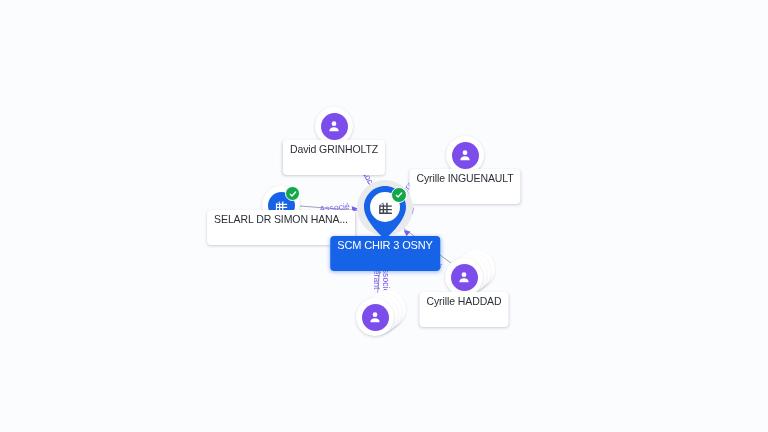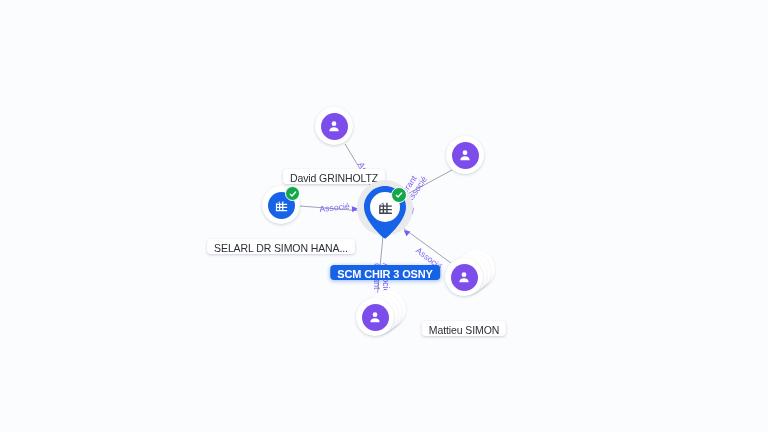--- a/index.html
+++ b/index.html
@@ -166,32 +166,31 @@
     justify-content: center;
     z-index: 3;
   }
 
   
   .caption {
     position: absolute;
     transform: translateX(-50%);
     background: #ffffff;
     border-radius: 4px;
-    padding: 3px 7px 0 7px;
+    padding: 3px 7px 20px 7px;
     font-size: 10.5px;
     color: #2b2f36;
     white-space: nowrap;
     box-shadow: 0 1px 3px rgba(35,45,80,.22);
     letter-spacing: -.1px;
-    margin-top: 29px;
   }
   .caption.primary {
     background: #1763e8;
     color: #ffffff;
-    font-weight: bold;
+    font-weight: normal;
     font-size: 11px;
     box-shadow: 0 1px 4px rgba(23,99,232,.45);
     letter-spacing: -.15px;
   }
 </style>
 </head>
 <body>
 
 <div id="canvas">
 
@@ -258,37 +257,38 @@
   <div class="node" style="left:465px; top:155px;">
     <div class="person-ring">
       <div class="person-disc">
         <svg width="14" height="14" viewBox="0 0 24 24" fill="#ffffff">
           <circle cx="12" cy="8" r="4"></circle>
           <path d="M4 21c0-4.4 3.6-7 8-7s8 2.6 8 7z"></path>
         </svg>
       </div>
     </div>
   </div>
+  <div class="caption" style="left:465px; top:169px;">Cyrille INGUENAULT</div>
 
   <div class="node" style="left:464px; top:277px;">
     <div style="position:relative; width:38px; height:38px;">
       <div class="stack-ghost" style="left:12px; top:-8px;"></div>
       <div class="stack-ghost" style="left:8px; top:-5px;"></div>
       <div class="stack-ghost" style="left:4px; top:-2px;"></div>
       <div class="person-ring" style="position:absolute; left:0; top:0;">
         <div class="person-disc">
           <svg width="14" height="14" viewBox="0 0 24 24" fill="#ffffff">
             <circle cx="12" cy="8" r="4"></circle>
             <path d="M4 21c0-4.4 3.6-7 8-7s8 2.6 8 7z"></path>
           </svg>
         </div>
       </div>
     </div>
   </div>
-  <div class="caption" style="left:464px; top:292px;">Mattieu SIMON</div>
+  <div class="caption" style="left:464px; top:292px;">Cyrille HADDAD</div>
 
   <div class="node" style="left:375px; top:317px;">
     <div style="position:relative; width:38px; height:38px;">
       <div class="stack-ghost" style="left:12px; top:-8px;"></div>
       <div class="stack-ghost" style="left:8px; top:-5px;"></div>
       <div class="stack-ghost" style="left:4px; top:-2px;"></div>
       <div class="person-ring" style="position:absolute; left:0; top:0;">
         <div class="person-disc">
           <svg width="14" height="14" viewBox="0 0 24 24" fill="#ffffff">
             <circle cx="12" cy="8" r="4"></circle>

